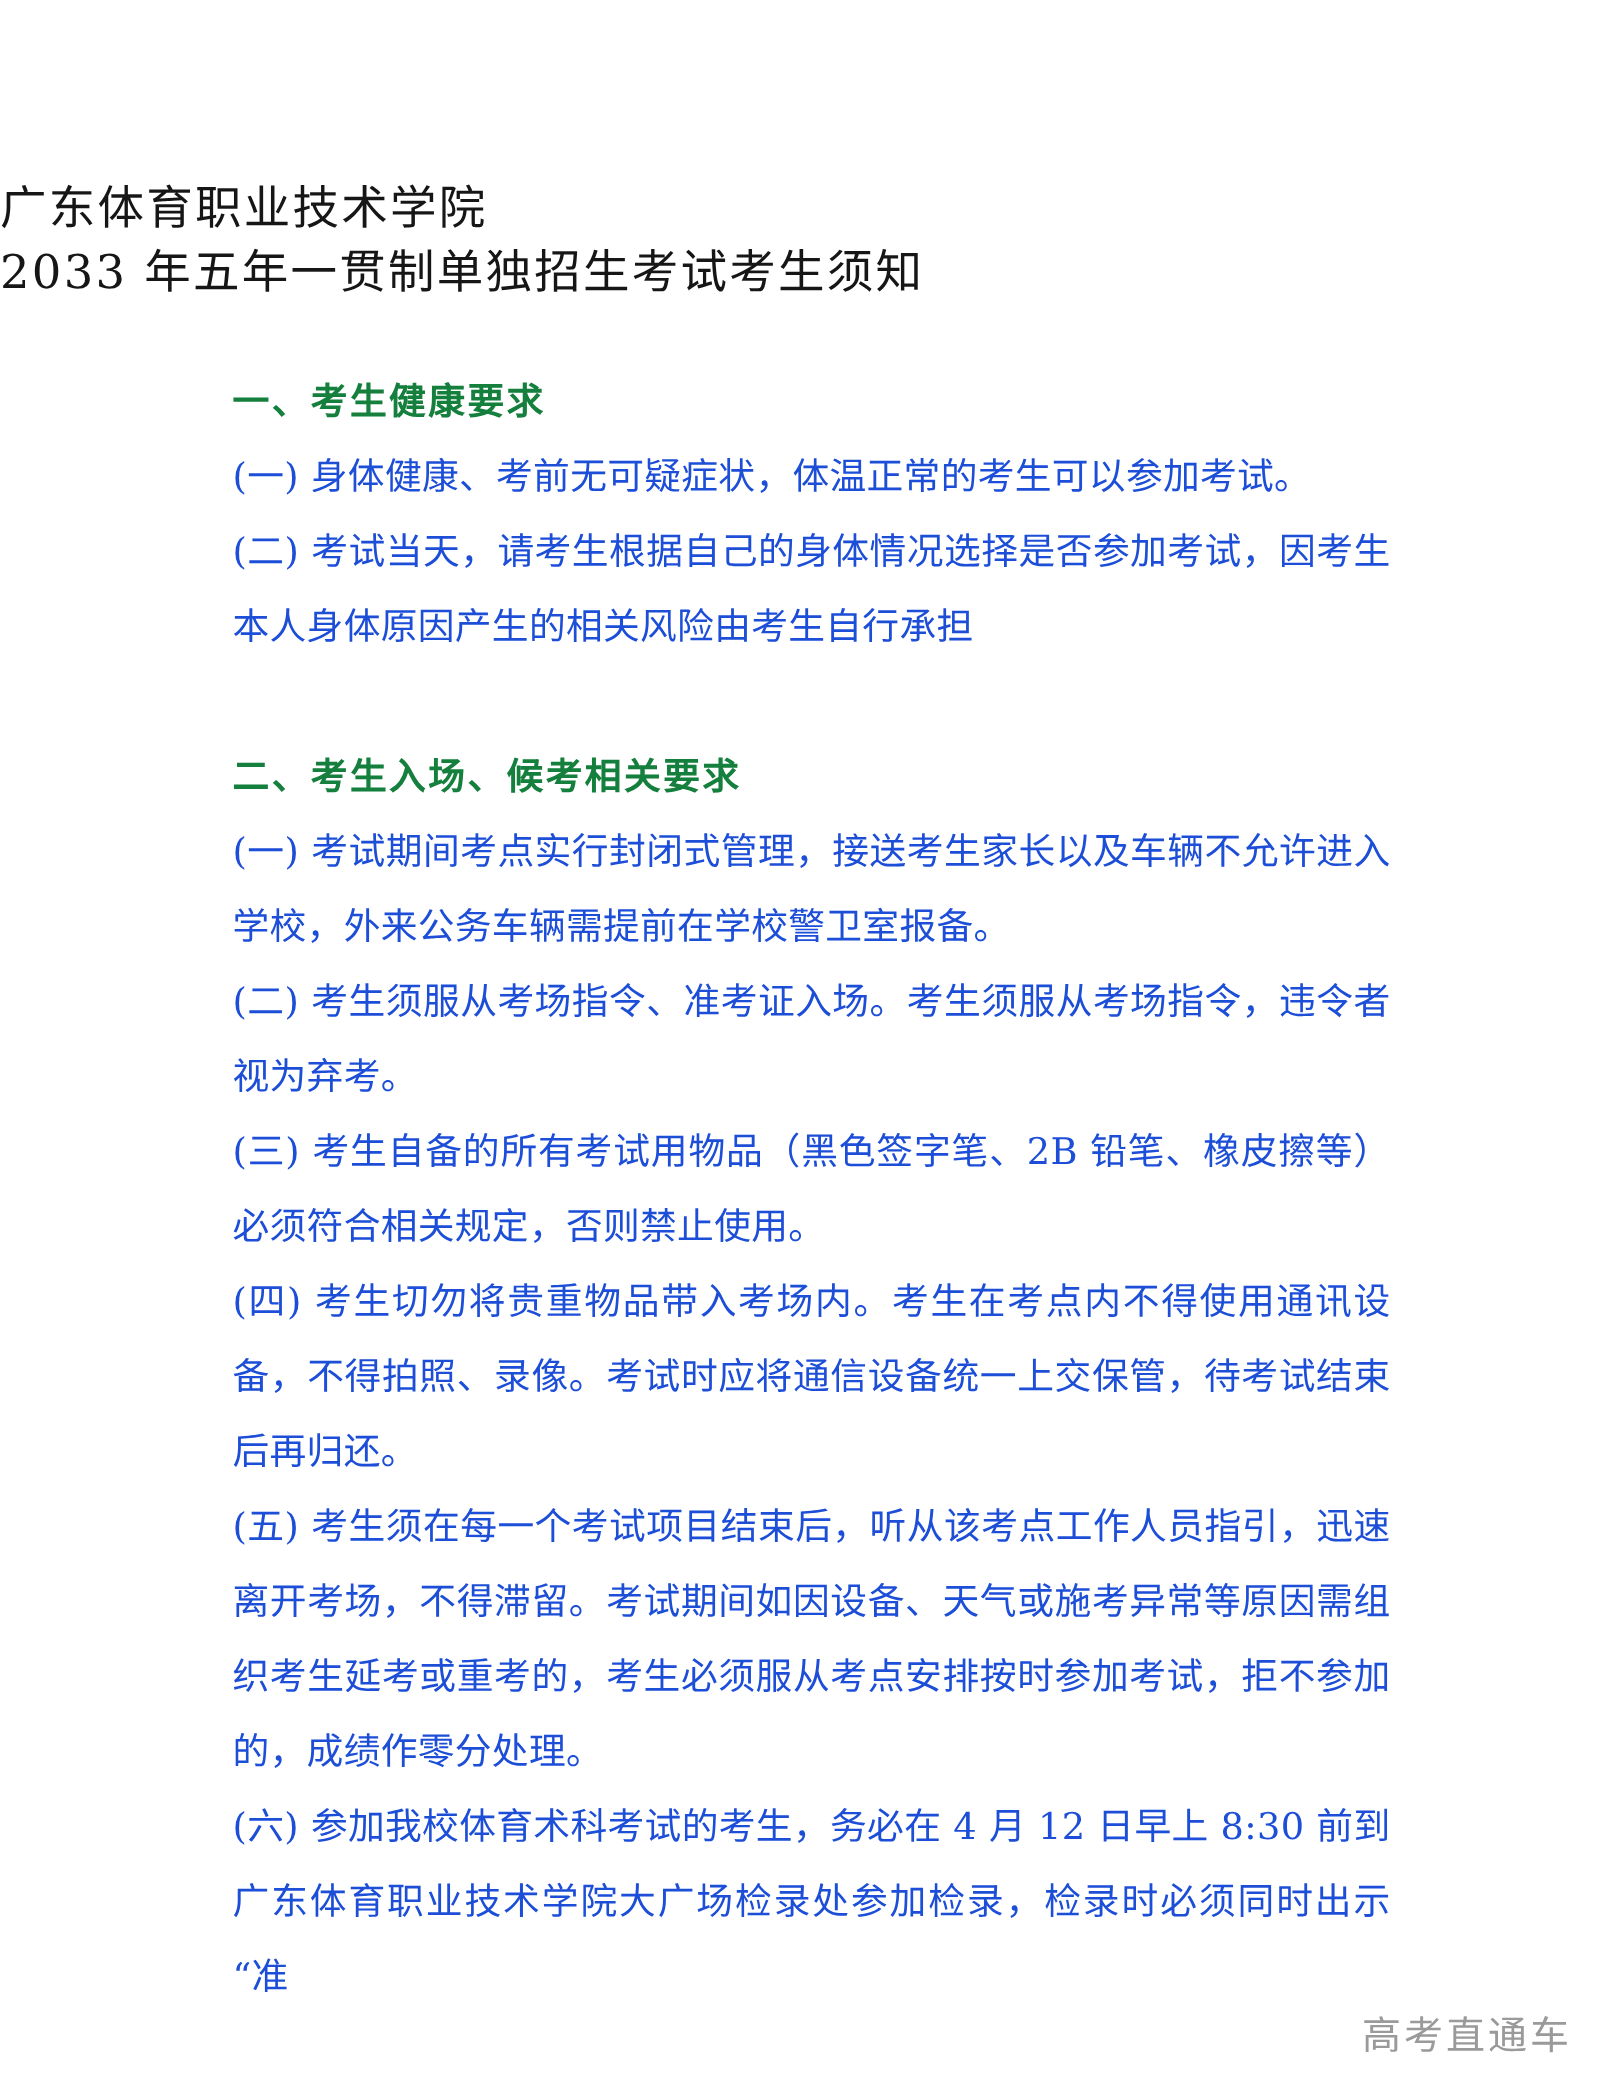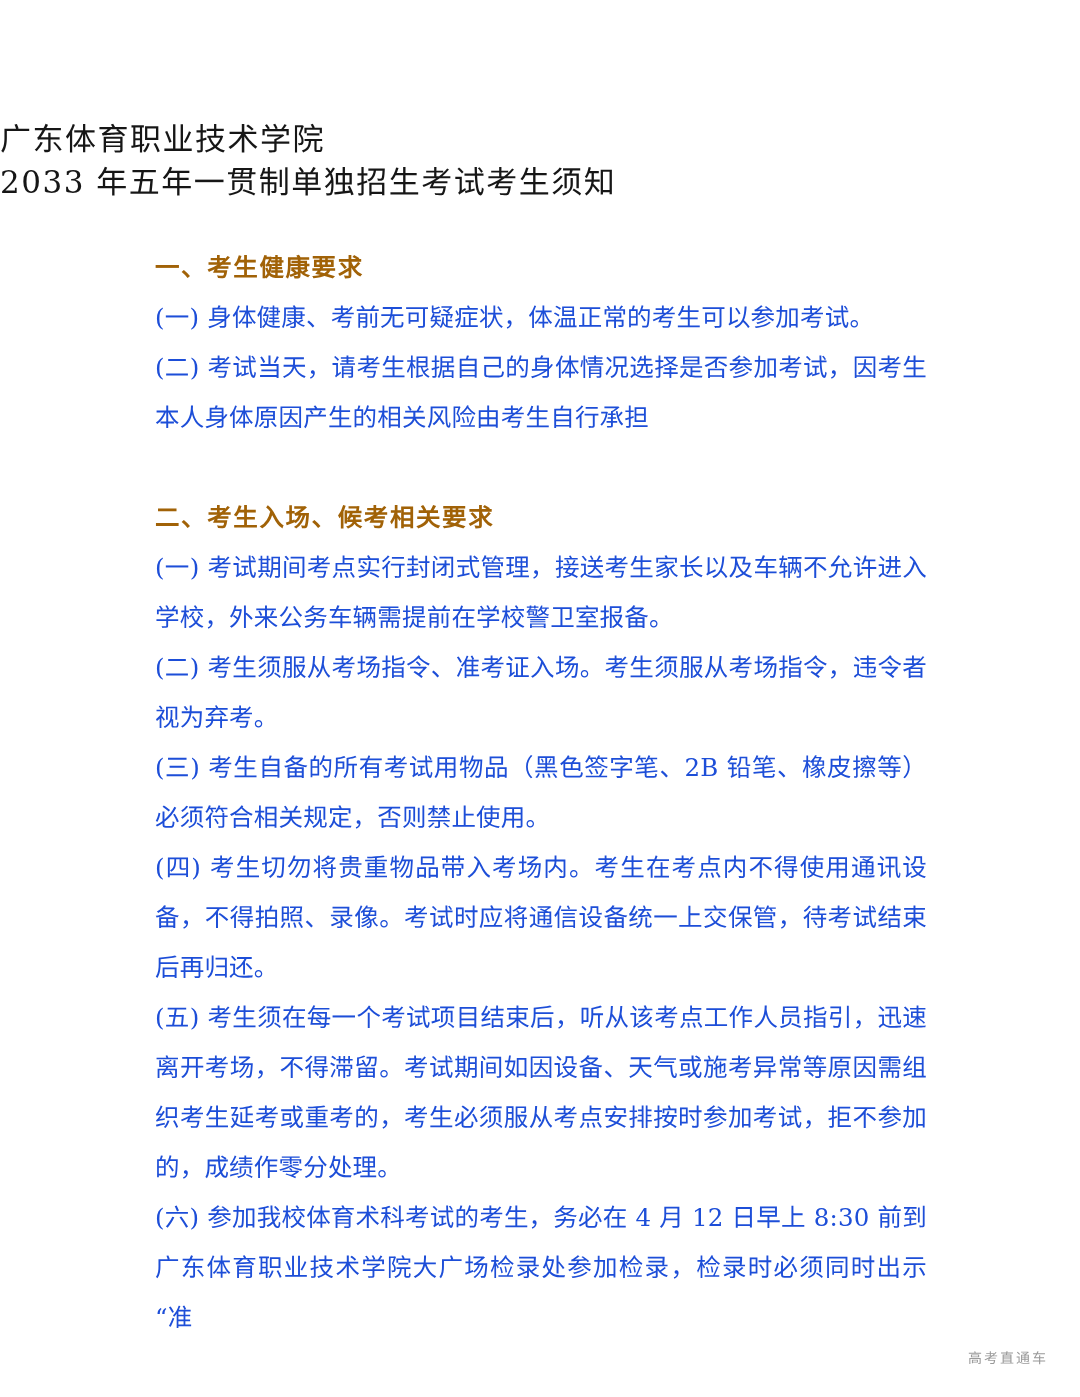--- a/index.html
+++ b/index.html
@@ -50,21 +50,21 @@
 
   .section {
     margin: 0;
   }
 
   .section-heading {
     font-size: 24.5px;
     line-height: 50px;
     font-weight: 700;
     letter-spacing: 1.6px;
-    color: #a16207;
+    color: #15803d;
     margin: 0;
     white-space: nowrap;
   }
 
   .para {
     font-size: 24.5px;
     line-height: 50px;
     font-weight: 400;
     letter-spacing: 0.2px;
     color: #1d4ed8;
@@ -79,21 +79,21 @@
   .spacer-line {
     height: 50px;
   }
 
   
   .watermark {
     position: absolute;
     top: 1343px;
     right: 32px;
     font-family: "DejaVu Sans", "Liberation Sans", sans-serif;
-    font-size: 14px;
+    font-size: 26px;
     line-height: 30px;
     letter-spacing: 2px;
     color: #9a9a9a;
     white-space: nowrap;
     user-select: none;
   }
 </style>
 </head>
 <body>
 

